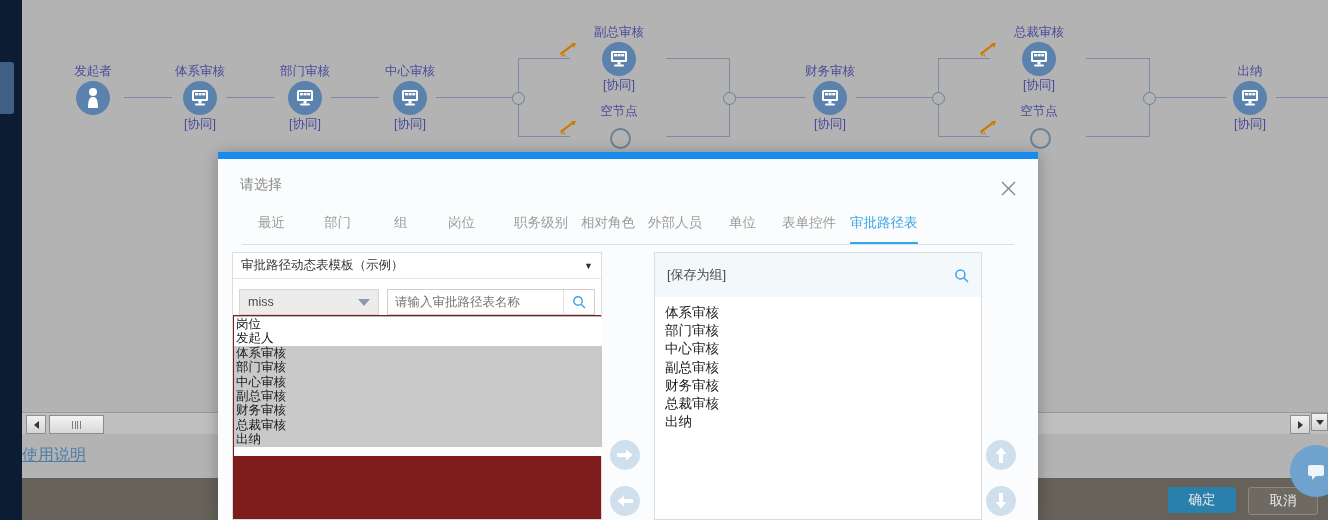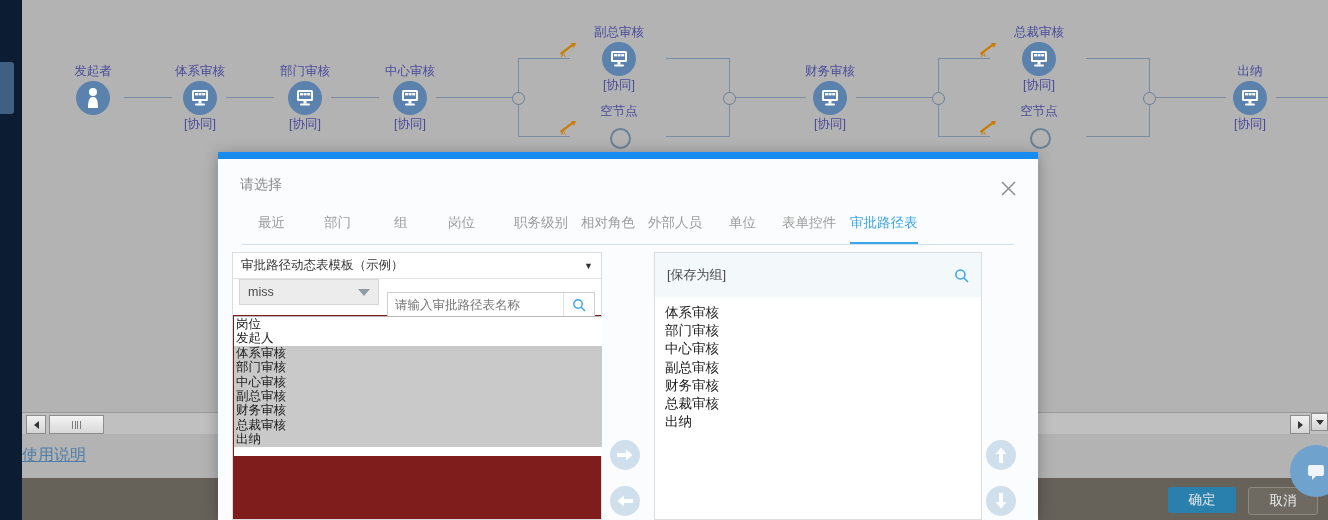--- a/index.html
+++ b/index.html
@@ -63,21 +63,21 @@
 
   #tabs{position:absolute;left:24px;top:62px;right:24px;height:30px;border-bottom:1px solid #cfe3f2;}
   .tab{position:absolute;top:0;font-size:13.5px;color:#9b9b9b;white-space:nowrap;cursor:pointer;padding-bottom:10px;font-family:Liberation Mono, monospace;}
   .tab.active{color:#3aa5e8;border-bottom:2px solid #3aa5e8;}
 
   
   #left-panel{position:absolute;left:232px;top:252px;width:370px;height:268px;background:#7f1d1d;border:1px solid #dcdcdc;box-sizing:border-box;}
   #tpl-select{position:absolute;left:0;top:0;width:100%;height:26px;box-sizing:border-box;border-bottom:1px solid #e4e4e4;
       background:#fff;display:flex;align-items:center;padding:0 8px;font-size:12.5px;color:#333;}
   #tpl-caret{margin-left:auto;font-size:9px;color:#333;}
-  #filter-row{position:absolute;left:0;top:26px;width:100%;height:36px;display:flex;align-items:flex-start;padding:0 6px;box-sizing:border-box;gap:8px;background:#fff;}
+  #filter-row{position:absolute;left:0;top:26px;width:100%;height:36px;display:flex;align-items:flex-end;padding:0 6px;box-sizing:border-box;gap:8px;background:#fff;}
   #role-select{width:155px;height:26px;background:#ececec;border:1px solid #d6d6d6;box-sizing:border-box;
       display:flex;align-items:center;padding:0 8px;font-size:12.5px;color:#4c4c4c;}
   #role-caret{margin-left:auto;}
   #search-wrap{display:flex;align-items:center;height:26px;border:1px solid #cfcfcf;box-sizing:border-box;flex:1;background:#fff;margin-top:13px;}
   #search-input{flex:1;border:none;outline:none;height:24px;font-size:12.5px;padding:0 7px;color:#333;
       font-family:"Liberation Sans","DejaVu Sans",sans-serif;background:transparent;}
   #search-btn{width:30px;height:24px;display:flex;align-items:center;justify-content:center;border-left:1px solid #e2e2e2;cursor:pointer;}
   #left-list{position:absolute;left:1px;top:63px;width:368px;height:140px;background:#fff;overflow:hidden;
       border-top:1px solid #b9b9b9;box-sizing:border-box;}
   .opt{font-size:12.5px;line-height:14.4px;color:#1a1a1a;padding:0 2px;white-space:nowrap;}

